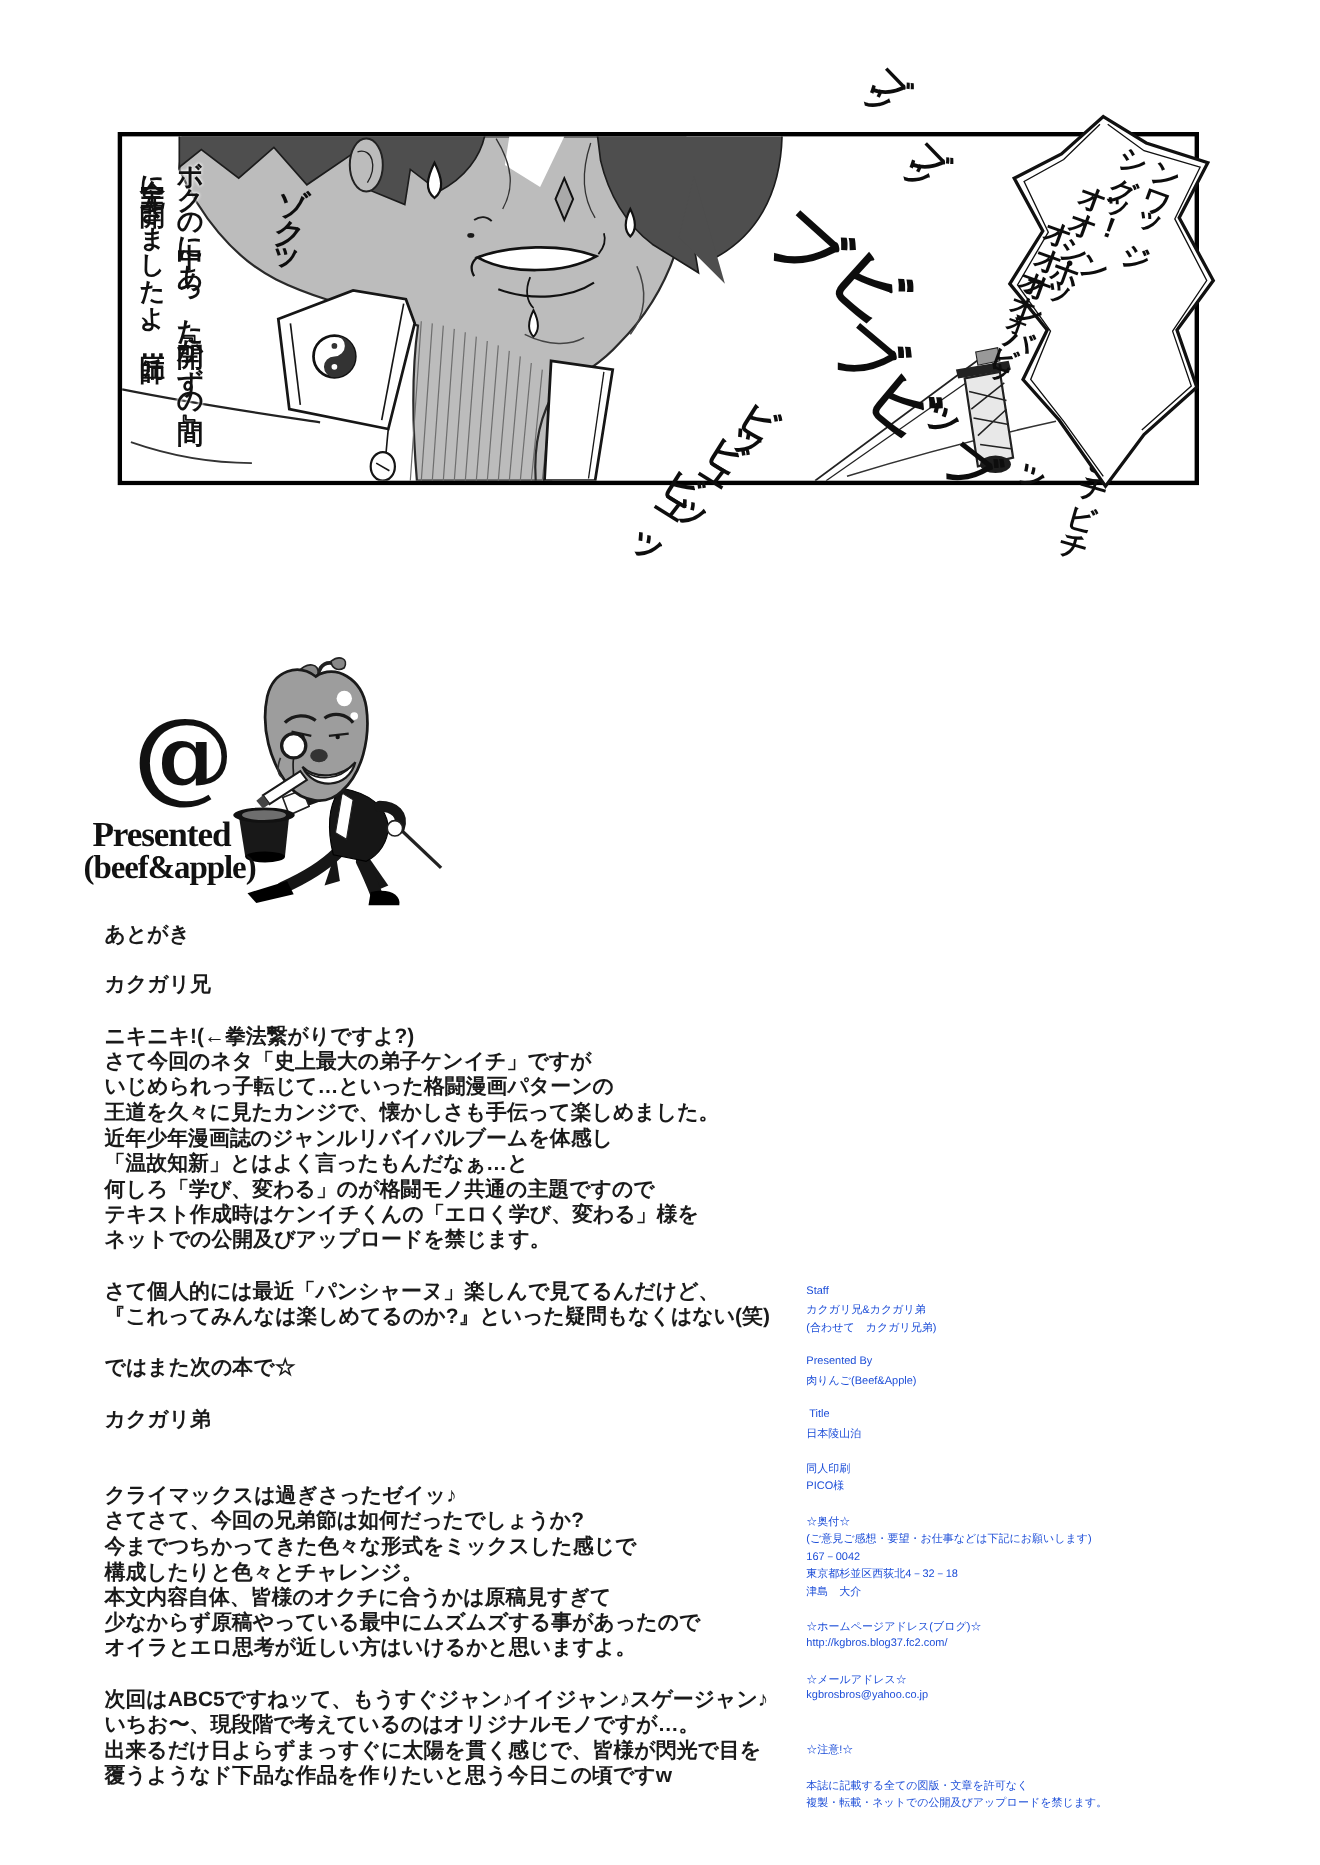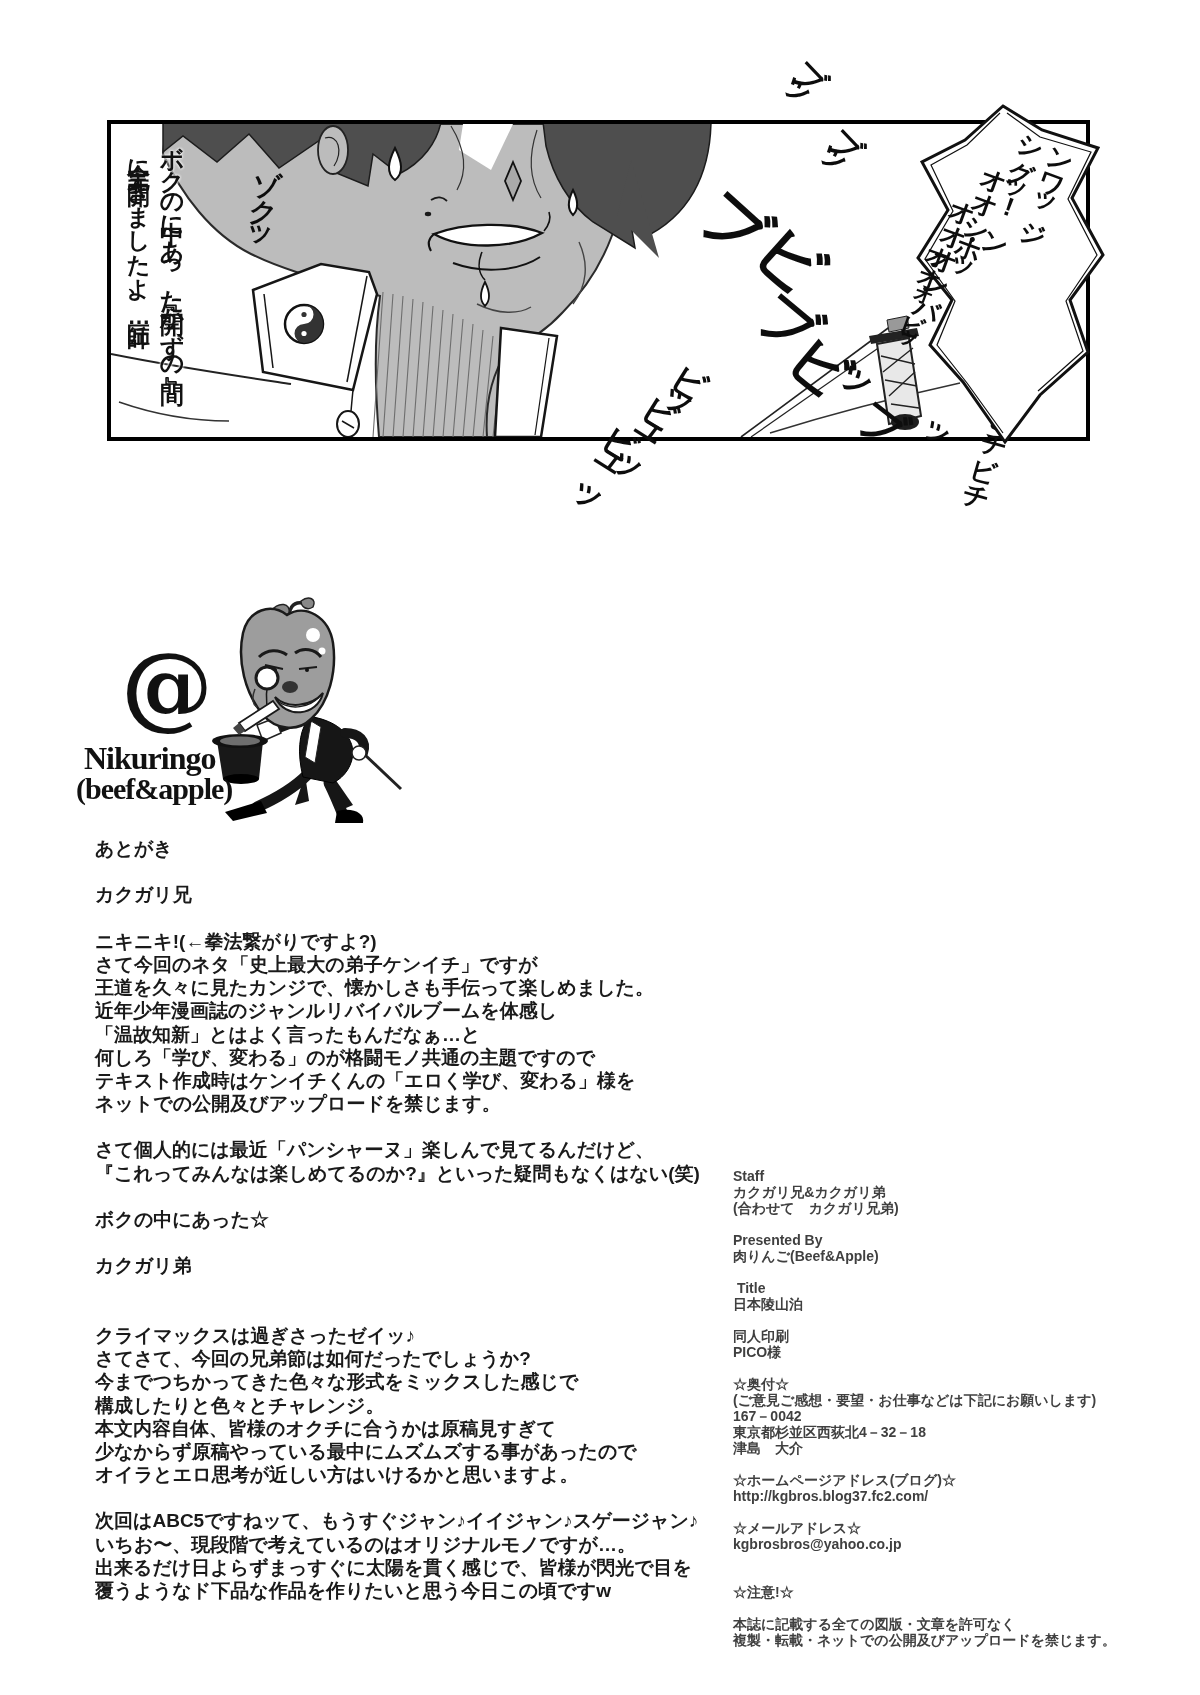--- a/index.html
+++ b/index.html
@@ -36,21 +36,21 @@
     font-weight:700;font-size:92px;line-height:1;z-index:3;}
   .name-en{position:absolute;left:84px;top:742px;font-family:"Liberation Serif",serif;
     font-weight:700;font-size:32px;line-height:1;letter-spacing:-1px;z-index:3;}
   .name-sub{position:absolute;left:76px;top:774px;font-family:"Liberation Serif",serif;
     font-weight:700;font-size:30px;line-height:1;letter-spacing:-1px;z-index:3;}
   .mascot-svg{position:absolute;left:195px;top:593px;width:210px;height:240px;z-index:2;}
   
   .left-col{position:absolute;left:95px;top:836px;width:600px;z-index:2;}
   .left-col .tline{height:23.2px;font-size:19px;font-weight:700;white-space:pre;color:#1a1a1a;}
   .right-col{position:absolute;left:733px;top:1168px;width:420px;z-index:2;}
-  .right-col .rline{height:16px;font-size:14px;font-weight:700;white-space:pre;color:#404040;}
+  .right-col .rline{height:16px;font-size:10px;font-weight:400;white-space:pre;color:#1d4ed8;}
   .pageno{position:absolute;left:1182px;top:1671px;font-size:15px;font-weight:700;color:#111;z-index:2;margin-top:36px;}
 </style>
 </head>
 <body>
 
 <div class="panel-frame"></div>
 
 <svg class="panel-art" viewBox="0 0 975 313" aria-hidden="true">
 
   <g>
@@ -167,21 +167,21 @@
   <polyline points="95,18 62,50 26,70 48,116 20,164 50,206 32,250 62,288 98,338" fill="none" stroke="#111" stroke-width="1.2"></polyline>
   <polyline points="102,18 135,42 186,57 163,104 192,160 161,206 178,256 133,296" fill="none" stroke="#111" stroke-width="1.2"></polyline>
 </svg>
 <div class="bub" style="left:1040px;top:130px;font-size:26px;transform:rotate(20deg);">ンワッジ</div>
 <div class="bub" style="left:1006px;top:116px;font-size:26px;transform:rotate(20deg);">シグッ!ン</div>
 <div class="bub" style="left:970px;top:150px;font-size:26px;transform:rotate(20deg);">オオシ・ホッ</div>
 <div class="bub" style="left:938px;top:182px;font-size:26px;transform:rotate(20deg);">オオオンバ</div>
 <div class="bub" style="left:916px;top:228px;font-size:24px;transform:rotate(20deg);">オオォビッ</div>
 
 <div class="at-mark">@</div>
-<div class="name-en">Nikuringo</div>
+<div class="name-en">Presented</div>
 <div class="name-sub">(beef&amp;apple)</div>
 
 <svg class="mascot-svg" viewBox="0 0 210 240" aria-hidden="true">
 
   <path d="M168,160 L206,196" stroke="#222" stroke-width="3" fill="none"></path>
 
   <path d="M140,186 L158,212 L144,218 L134,196 Z" fill="#161616"></path>
   <path d="M110,182 L100,212 L114,208 Z" fill="#161616"></path>
 
   <path d="M112,182 C98,196 80,206 62,214" stroke="#161616" stroke-width="11" fill="none" stroke-linecap="round"></path>
@@ -231,31 +231,32 @@
   </g>
 </svg>
 
 <div class="left-col">
     <div class="tline">あとがき</div>
     <div class="tline"></div>
     <div class="tline">カクガリ兄</div>
     <div class="tline"></div>
     <div class="tline">ニキニキ!(←拳法繋がりですよ?)</div>
     <div class="tline">さて今回のネタ「史上最大の弟子ケンイチ」ですが</div>
+    <div class="tline">いじめられっ子転じて…といった格闘漫画パターンの</div>
     <div class="tline">王道を久々に見たカンジで、懐かしさも手伝って楽しめました。</div>
     <div class="tline">近年少年漫画誌のジャンルリバイバルブームを体感し</div>
     <div class="tline">「温故知新」とはよく言ったもんだなぁ…と</div>
     <div class="tline">何しろ「学び、変わる」のが格闘モノ共通の主題ですので</div>
     <div class="tline">テキスト作成時はケンイチくんの「エロく学び、変わる」様を</div>
     <div class="tline">ネットでの公開及びアップロードを禁じます。</div>
     <div class="tline"></div>
     <div class="tline">さて個人的には最近「パンシャーヌ」楽しんで見てるんだけど、</div>
     <div class="tline">『これってみんなは楽しめてるのか?』といった疑問もなくはない(笑)</div>
     <div class="tline"></div>
-    <div class="tline">ボクの中にあった☆</div>
+    <div class="tline">ではまた次の本で☆</div>
     <div class="tline"></div>
     <div class="tline">カクガリ弟</div>
     <div class="tline"></div>
     <div class="tline"></div>
     <div class="tline">クライマックスは過ぎさったゼイッ♪</div>
     <div class="tline">さてさて、今回の兄弟節は如何だったでしょうか?</div>
     <div class="tline">今までつちかってきた色々な形式をミックスした感じで</div>
     <div class="tline">構成したりと色々とチャレンジ。</div>
     <div class="tline">本文内容自体、皆様のオクチに合うかは原稿見すぎて</div>
     <div class="tline">少なからず原稿やっている最中にムズムズする事があったので</div>

